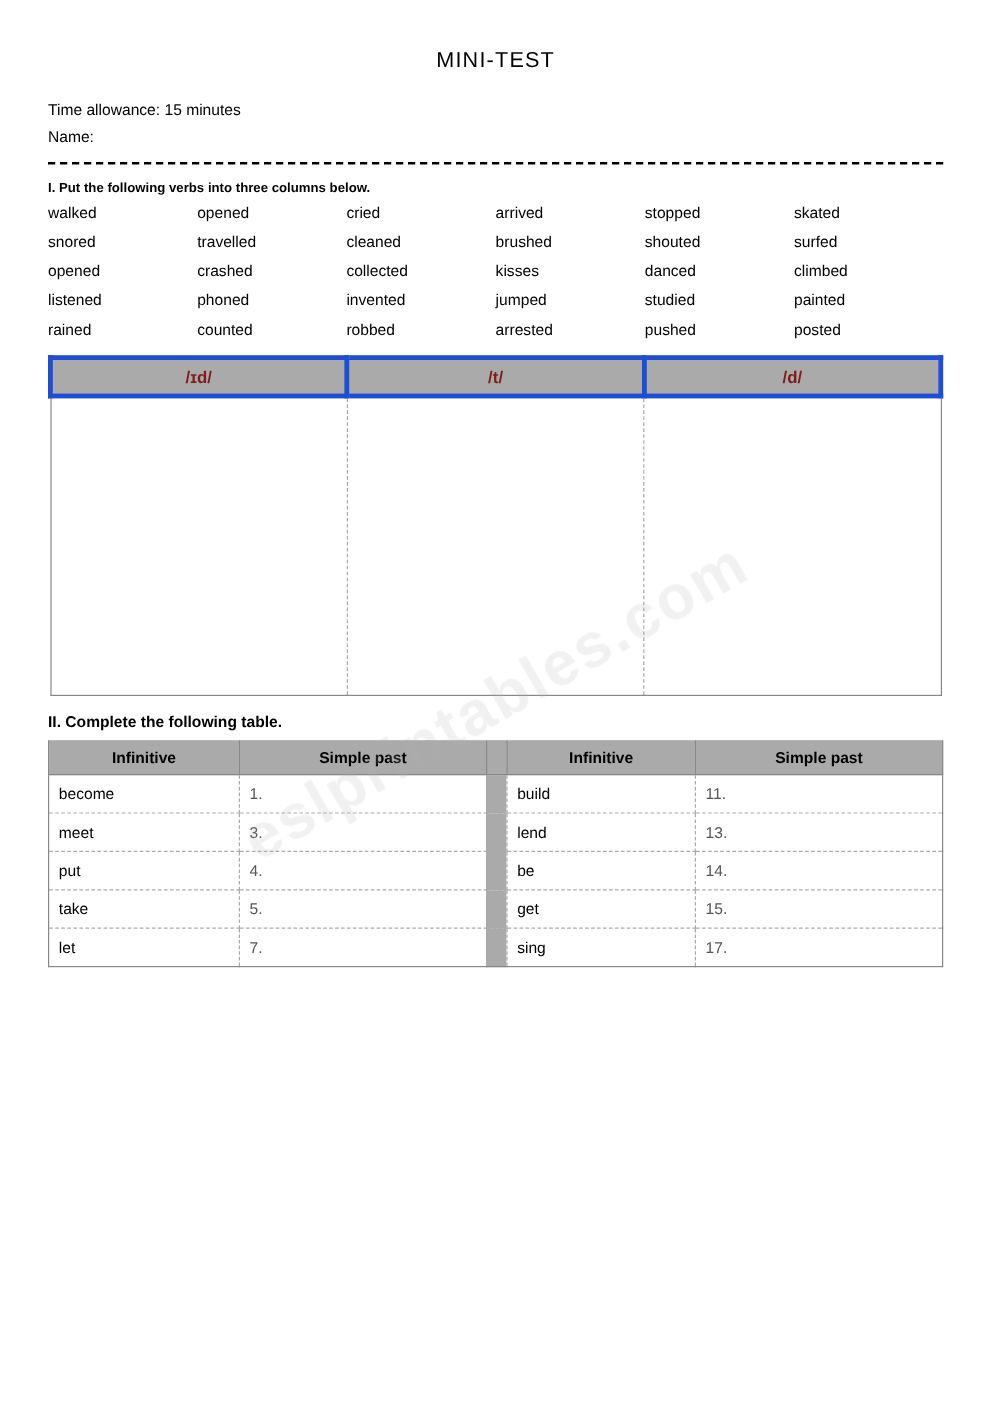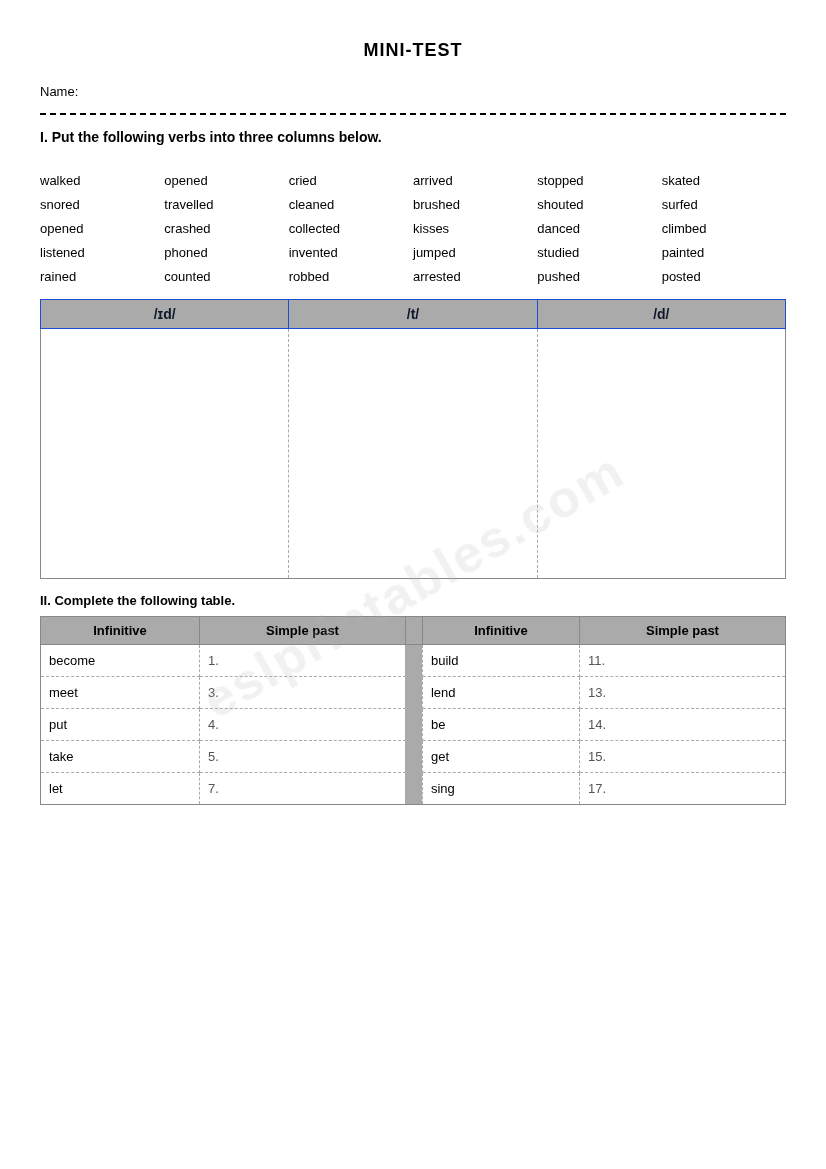--- a/index.html
+++ b/index.html
@@ -8,21 +8,21 @@
       font-family: Arial, sans-serif;
       font-size: 13px;
       color: #000;
       width: 826px;
       min-height: 1169px;
       padding: 40px 40px 40px 40px;
     }
     .page-title {
       text-align: center;
       font-size: 18px;
-      font-weight: bold;
+      font-weight: normal;
       margin-bottom: 20px;
       letter-spacing: 1px;
     }
     .meta-section {
       margin-bottom: 8px;
       line-height: 1.7;
     }
     .meta-section .meta-line {
       font-size: 13px;
     }
@@ -30,48 +30,48 @@
       font-size: 9px;
       vertical-align: super;
     }
     .divider {
       border: none;
       border-top: 2px dashed #000;
       margin: 10px 0 14px 0;
     }
     .section-title {
       font-weight: bold;
-      margin-bottom: 25px;
-      font-size: 14px;
+      margin-bottom: 4px;
+      font-size: 11px;
     }
     .word-grid {
       display: grid;
       grid-template-columns: repeat(6, 1fr);
       gap: 2px 0;
       margin-bottom: 10px;
       font-size: 13px;
       line-height: 1.7;
     }
     .word-grid span {
       padding-right: 4px;
     }
     .three-col-table {
       width: 100%;
       border-collapse: collapse;
       margin-bottom: 14px;
       border: 1px solid #888;
     }
     .three-col-table th {
       background-color: #aaa;
-      border: 1px solid #1d4ed8;
+      border: 4px solid #1d4ed8;
       text-align: center;
       padding: 6px 4px;
       font-size: 14px;
       font-weight: bold;
-      color: #0f172a;
+      color: #7f1d1d;
     }
     .three-col-table td {
       border: 1px dashed #aaa;
       height: 250px;
       vertical-align: top;
       width: 33.33%;
       padding: 4px;
     }
     .section2-title {
       font-weight: bold;
@@ -122,20 +122,23 @@
     }
   </style>
 </head>
 <body>
 
 <div class="watermark">eslprintables.com</div>
 
 <h1 class="page-title">MINI-TEST</h1>
 
 <div class="meta-section">
+  <div class="meta-line">
+    <span>Time allowance:</span><span> 15 minutes</span>
+  </div>
   <div class="meta-line">
     <span>Name:</span>
   </div>
 </div>
 
 <hr class="divider">
 
 <div class="section-title">I. Put the following verbs into three columns below.</div>
 
 <div class="word-grid" id="word-grid">

